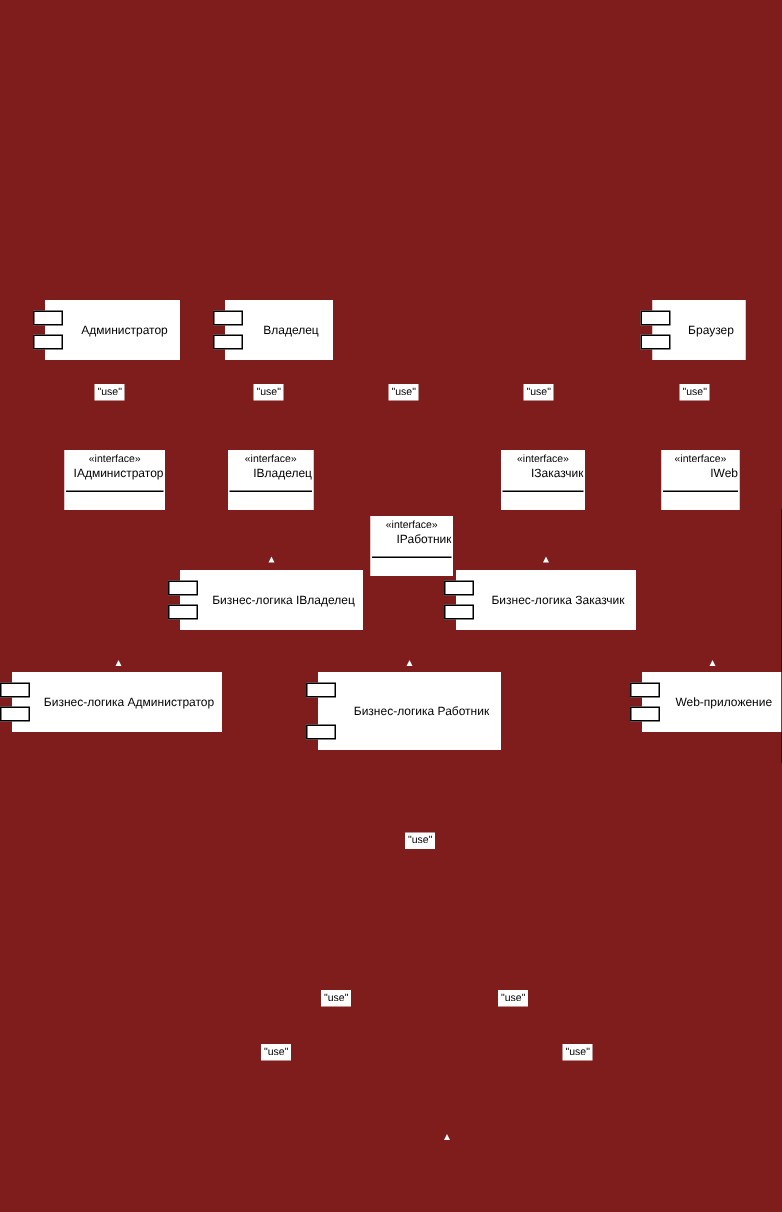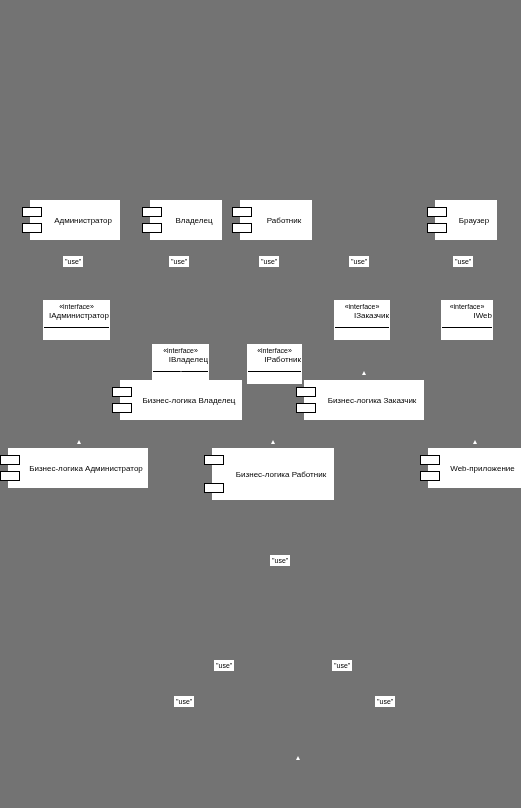--- a/index.html
+++ b/index.html
@@ -4,21 +4,21 @@
 <style>
   html, body {
     margin: 0;
     padding: 0;
     background: #000000;
   }
   #canvas {
     position: relative;
     width: 521px;
     height: 808px;
-    background: #737373;
+    background: #7f1d1d;
     font-family: "Liberation Sans", sans-serif;
     overflow: hidden;
   }
 
   
   .component {
     position: absolute;
     background: #ffffff;
     border: 1px solid #ffffff;
     box-sizing: border-box;
@@ -121,25 +121,20 @@
     <span class="tab bottom"></span>
     <span class="comp-label">Администратор</span>
   </div>
 
   <div class="component" style="left:150px;top:200px;width:72px;height:40px;">
     <span class="tab top"></span>
     <span class="tab bottom"></span>
     <span class="comp-label">Владелец</span>
   </div>
 
-  <div class="component" style="left:240px;top:200px;width:72px;height:40px;">
-    <span class="tab top"></span>
-    <span class="tab bottom"></span>
-    <span class="comp-label">Работник</span>
-  </div>
 
 
   <div class="component" style="left:435px;top:200px;width:62px;height:40px;">
     <span class="tab top"></span>
     <span class="tab bottom"></span>
     <span class="comp-label">Браузер</span>
   </div>
 
   <div class="uselabel" style="left:63px;top:256px;">"use"</div>
   <div class="uselabel" style="left:169px;top:256px;">"use"</div>
@@ -148,21 +143,21 @@
   <div class="uselabel" style="left:453px;top:256px;">"use"</div>
 
   <div class="iface" style="left:43px;top:300px;width:67px;height:40px;">
     <div class="iface-head">
       <span class="iface-stereo">«interface»</span>
       <span class="iface-name">IАдминистратор</span>
     </div>
     <div class="iface-body"></div>
   </div>
 
-  <div class="iface" style="left:152px;top:300px;width:57px;height:40px;margin-top:44px;">
+  <div class="iface" style="left:152px;top:300px;width:57px;height:40px;">
     <div class="iface-head">
       <span class="iface-stereo">«interface»</span>
       <span class="iface-name">IВладелец</span>
     </div>
     <div class="iface-body"></div>
   </div>
 
   <div class="iface" style="left:247px;top:300px;width:55px;height:40px;margin-top:44px;">
     <div class="iface-head">
       <span class="iface-stereo">«interface»</span>
@@ -186,21 +181,21 @@
     </div>
     <div class="iface-body"></div>
   </div>
 
   <div class="arrowhead tri" style="left:179px;top:371px;"></div>
   <div class="arrowhead tri" style="left:362px;top:371px;"></div>
 
   <div class="component" style="left:120px;top:380px;width:122px;height:40px;">
     <span class="tab top"></span>
     <span class="tab bottom"></span>
-    <span class="comp-label">Бизнес-логика Владелец</span>
+    <span class="comp-label">Бизнес-логика IВладелец</span>
   </div>
 
   <div class="component" style="left:304px;top:380px;width:120px;height:40px;">
     <span class="tab top"></span>
     <span class="tab bottom"></span>
     <span class="comp-label">Бизнес-логика Заказчик</span>
   </div>
 
   <div class="arrowhead tri" style="left:77px;top:440px;"></div>
   <div class="arrowhead tri" style="left:271px;top:440px;"></div>

